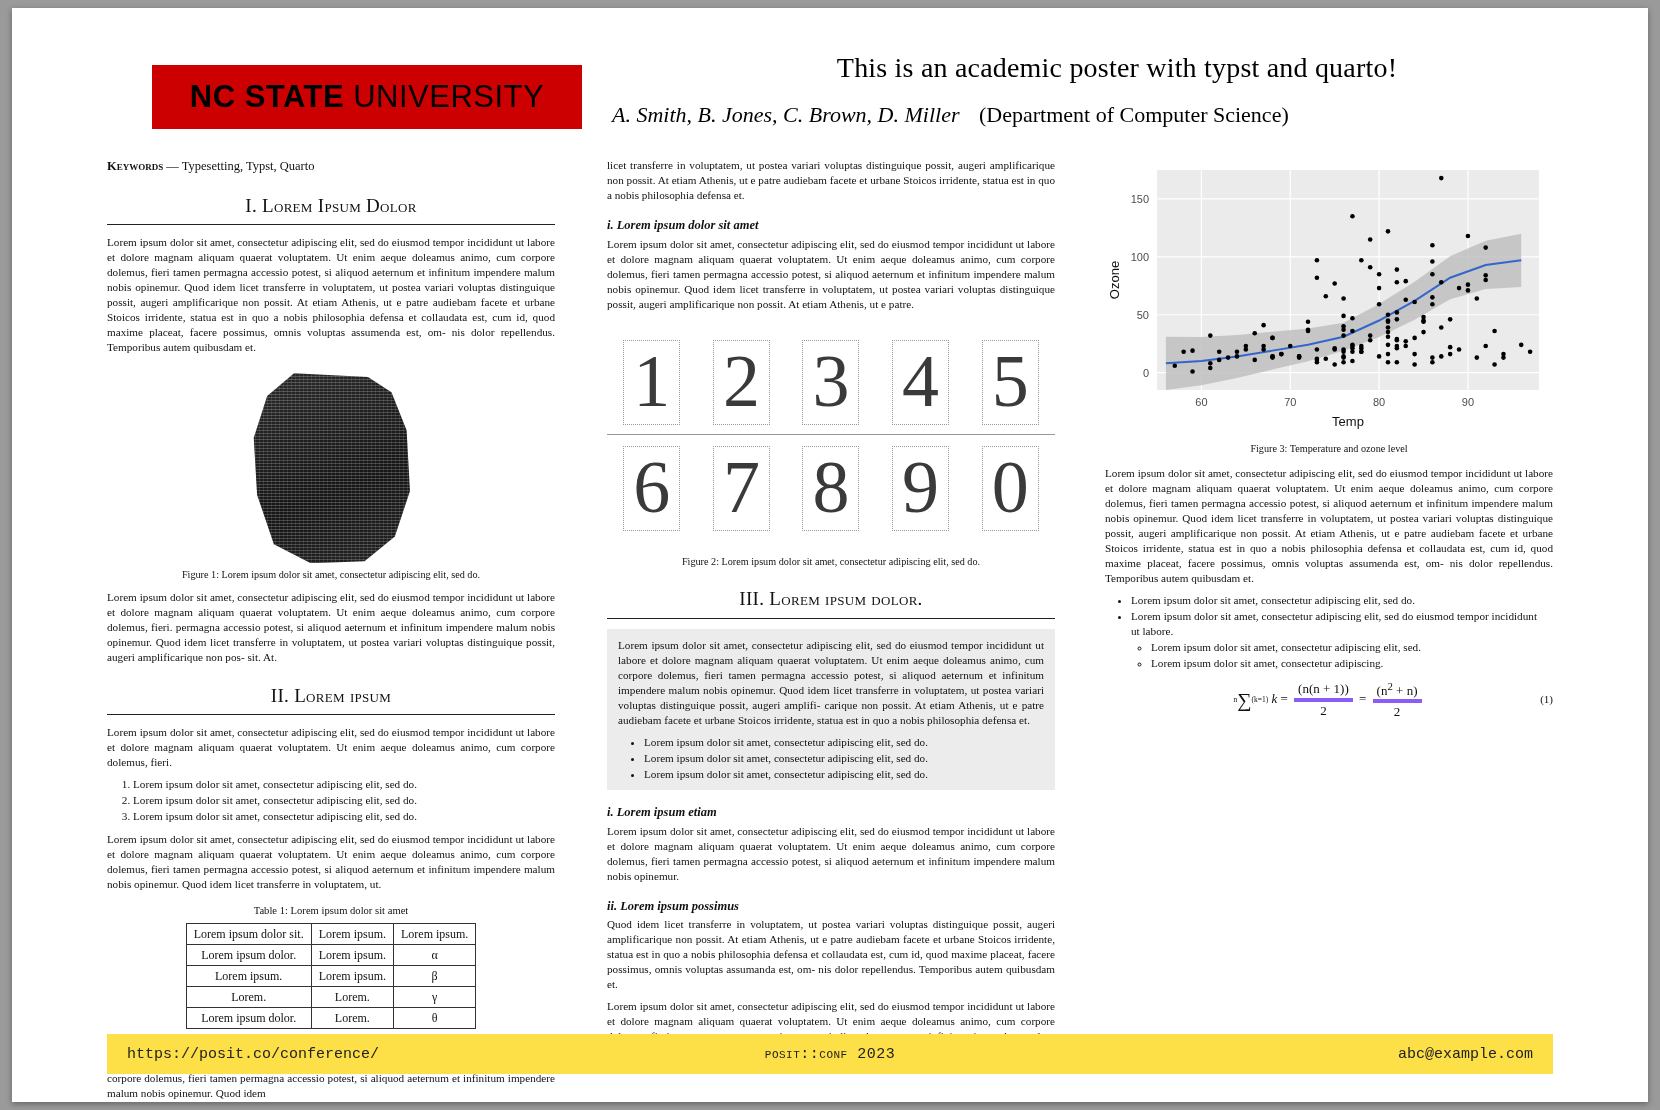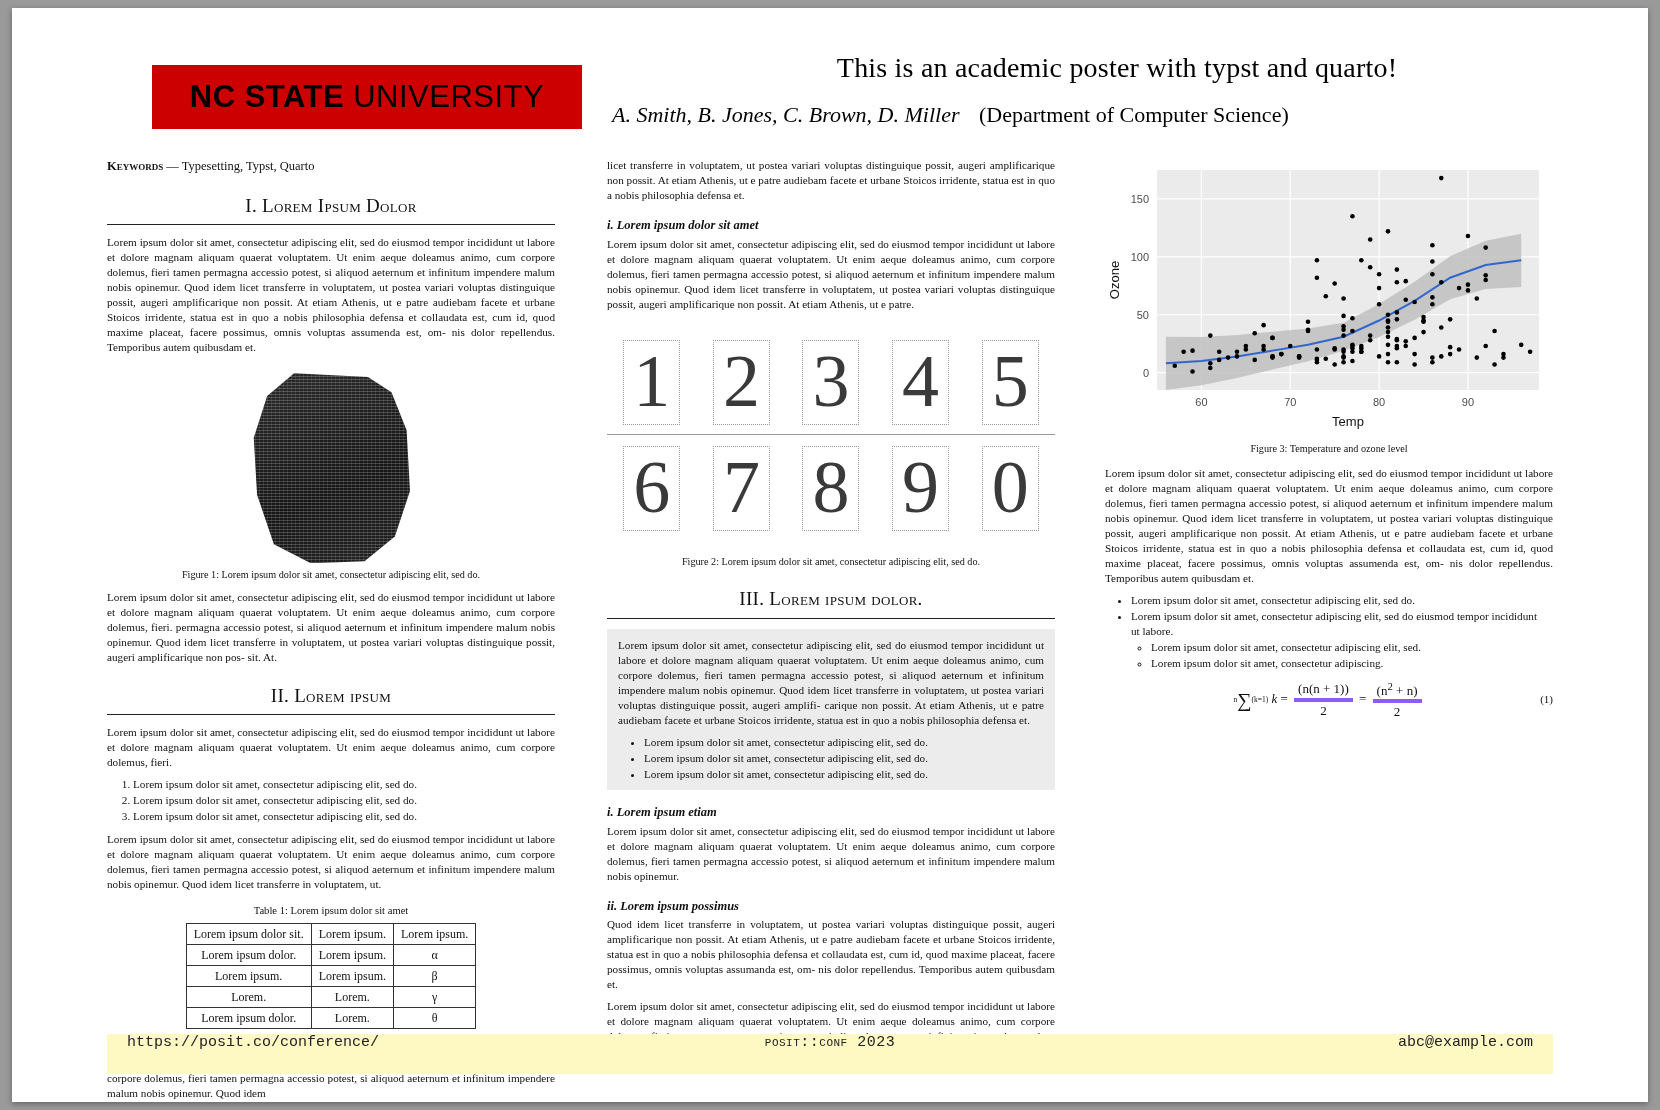--- a/index.html
+++ b/index.html
@@ -164,22 +164,22 @@
   .eqnum { position: absolute; right: 0; font-size: 11px; }
   .frac { display: inline-block; vertical-align: middle; text-align: center; margin: 0 3px; }
   .frac .num { display: block; border-bottom: 4px solid #8b5cf6; padding: 0 4px; }
   .frac .den { display: block; padding: 0 4px; }
   .sum { font-size: 20px; vertical-align: middle; }
   .sumlim { display: inline-block; font-size: 7.5px; vertical-align: middle; line-height: 1.05; text-align: center; }
 
   
   .footer {
     position: absolute; left: 95px; bottom: 28px; width: 1446px; height: 40px;
-    background: #fef9c3;
-    display: flex; 
+    background: #fde047;
+    display: flex; align-items: center;
     font-family: "Liberation Mono", monospace;
     font-size: 15px;
     color: #222;
   }
   .footer .fl { width: 33.3%; padding-left: 20px; text-align: left; }
   .footer .fc { width: 33.4%; text-align: center; font-variant: small-caps; letter-spacing: .5px; }
   .footer .fr { width: 33.3%; padding-right: 20px; text-align: right; }
 </style>
 </head>
 <body>

